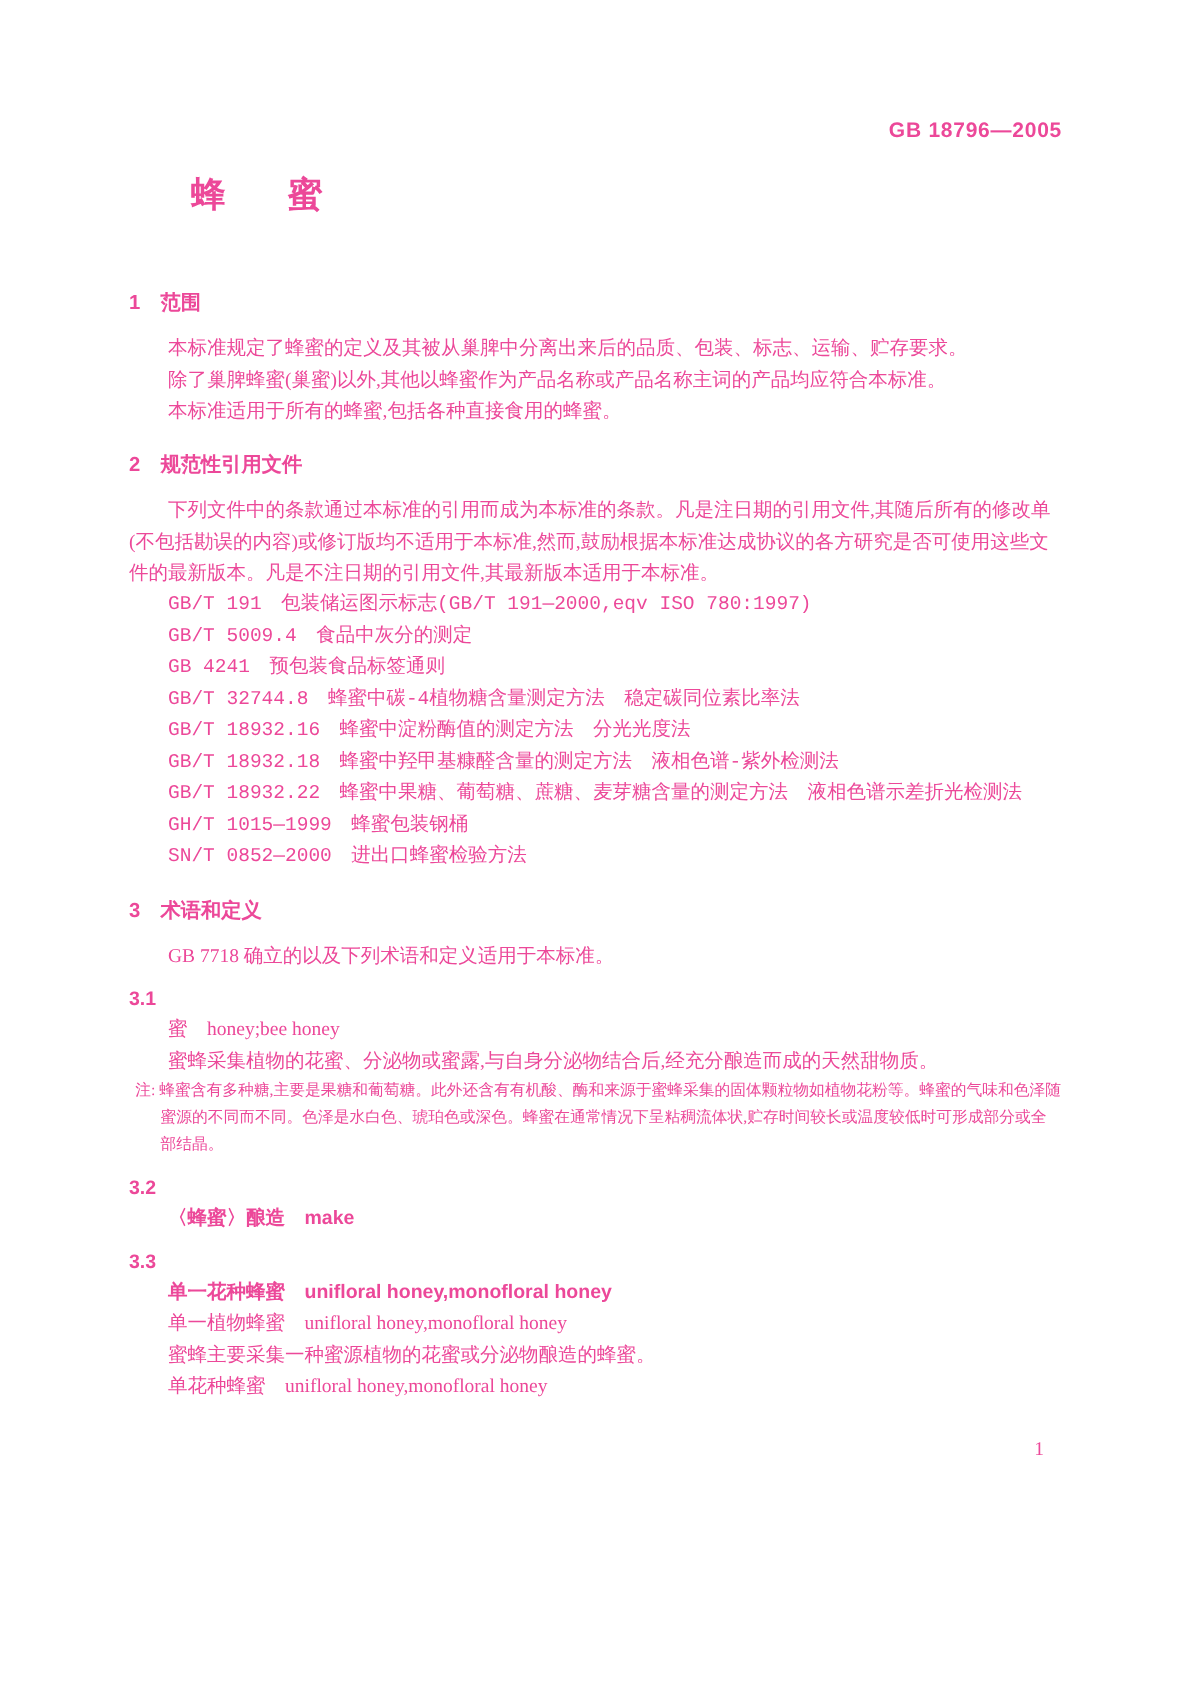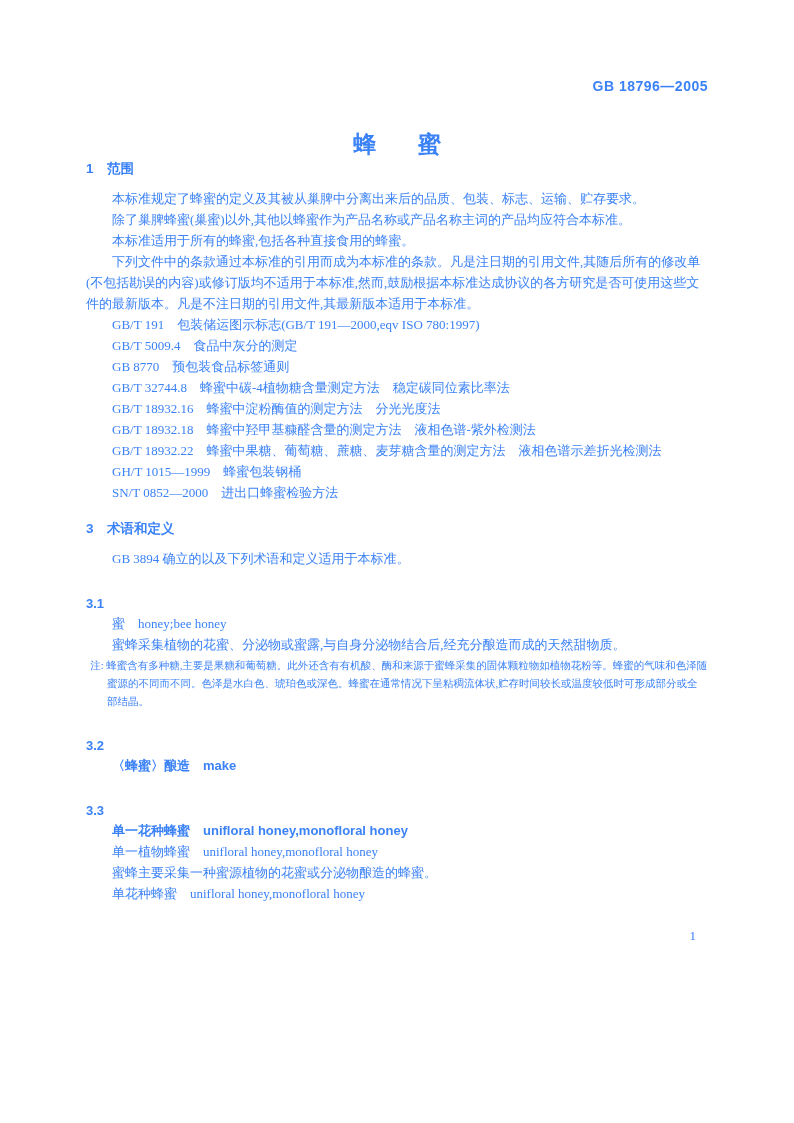--- a/index.html
+++ b/index.html
@@ -3,58 +3,58 @@
   <meta charset="utf-8">
   <style>
     * { margin: 0; padding: 0; box-sizing: border-box; }
     html, body { background: #ffffff; }
     .page {
       position: relative;
       width: 794px;
       height: 1123px;
       margin: 0 auto;
       background: #ffffff;
-      color: #3b82f6;
+      color: #ec4899;
       font-family: "Liberation Serif", serif;
       font-size: 13px;
       padding: 78px 86px 0 86px;
       overflow: hidden;
     }
     .std-num {
       text-align: right;
       font-family: "Liberation Sans", sans-serif;
       font-weight: bold;
       font-size: 14px;
       line-height: 16px;
       letter-spacing: 0.5px;
     }
     .doc-title {
-      margin-top: 36px;
-      text-align: center;
+      margin-top: 21px;
+      text-align: left;
       font-size: 23px;
       font-weight: bold;
       letter-spacing: 1.8em;
       text-indent: 1.8em;
       line-height: 30px;
     }
     .sec-heading {
       font-family: "Liberation Sans", sans-serif;
       font-weight: bold;
       font-size: 13.5px;
       line-height: 18px;
       margin-bottom: 10px;
     }
-    .sec-heading.first { }
+    .sec-heading.first { margin-top: 48px; }
     .sec-heading.later { margin-top: 17px; }
     .para {
       text-indent: 2em;
       line-height: 21px;
     }
-    .ref-list .para { white-space: pre-wrap; }
-    .term-block { margin-top: 26px; }
+    .ref-list .para { white-space: pre-wrap; font-family: Liberation Mono, monospace; }
+    .term-block { margin-top: 10px; }
     .term-number {
       font-family: "Liberation Sans", sans-serif;
       font-weight: bold;
       font-size: 13px;
       line-height: 18px;
     }
     .term-title {
       font-family: "Liberation Sans", sans-serif;
       font-weight: bold;
       text-indent: 2em;
@@ -90,37 +90,38 @@
   <div class="doc-title">蜂蜜</div>
 
   <div>
     <div class="sec-heading first">1　范围</div>
     <p class="para">本标准规定了蜂蜜的定义及其被从巢脾中分离出来后的品质、包装、标志、运输、贮存要求。</p>
     <p class="para">除了巢脾蜂蜜(巢蜜)以外,其他以蜂蜜作为产品名称或产品名称主词的产品均应符合本标准。</p>
     <p class="para">本标准适用于所有的蜂蜜,包括各种直接食用的蜂蜜。</p>
   </div>
 
   <div>
+    <div class="sec-heading later">2　规范性引用文件</div>
     <p class="para">下列文件中的条款通过本标准的引用而成为本标准的条款。凡是注日期的引用文件,其随后所有的修改单(不包括勘误的内容)或修订版均不适用于本标准,然而,鼓励根据本标准达成协议的各方研究是否可使用这些文件的最新版本。凡是不注日期的引用文件,其最新版本适用于本标准。</p>
     <div class="ref-list">
       <p class="para">GB/T 191　包装储运图示标志(GB/T 191—2000,eqv ISO 780:1997)</p>
       <p class="para">GB/T 5009.4　食品中灰分的测定</p>
-      <p class="para">GB 8770　预包装食品标签通则</p>
+      <p class="para">GB 4241　预包装食品标签通则</p>
       <p class="para">GB/T 32744.8　蜂蜜中碳-4植物糖含量测定方法　稳定碳同位素比率法</p>
       <p class="para">GB/T 18932.16　蜂蜜中淀粉酶值的测定方法　分光光度法</p>
       <p class="para">GB/T 18932.18　蜂蜜中羟甲基糠醛含量的测定方法　液相色谱-紫外检测法</p>
       <p class="para">GB/T 18932.22　蜂蜜中果糖、葡萄糖、蔗糖、麦芽糖含量的测定方法　液相色谱示差折光检测法</p>
       <p class="para">GH/T 1015—1999　蜂蜜包装钢桶</p>
       <p class="para">SN/T 0852—2000　进出口蜂蜜检验方法</p>
     </div>
   </div>
 
   <div>
     <div class="sec-heading later">3　术语和定义</div>
-    <p class="para">GB 3894 确立的以及下列术语和定义适用于本标准。</p>
+    <p class="para">GB 7718 确立的以及下列术语和定义适用于本标准。</p>
 
     <div class="term-block">
       <div class="term-number">3.1</div>
       <p class="term-line">蜜　honey;bee honey</p>
       <p class="term-line">蜜蜂采集植物的花蜜、分泌物或蜜露,与自身分泌物结合后,经充分酿造而成的天然甜物质。</p>
       <p class="note">注: 蜂蜜含有多种糖,主要是果糖和葡萄糖。此外还含有有机酸、酶和来源于蜜蜂采集的固体颗粒物如植物花粉等。蜂蜜的气味和色泽随蜜源的不同而不同。色泽是水白色、琥珀色或深色。蜂蜜在通常情况下呈粘稠流体状,贮存时间较长或温度较低时可形成部分或全部结晶。</p>
     </div>
 
     <div class="term-block">
       <div class="term-number">3.2</div>

